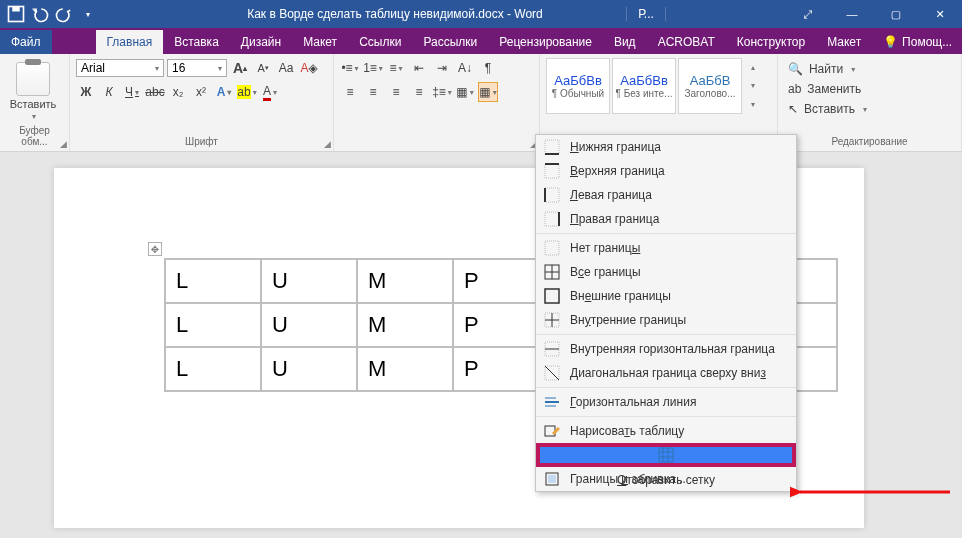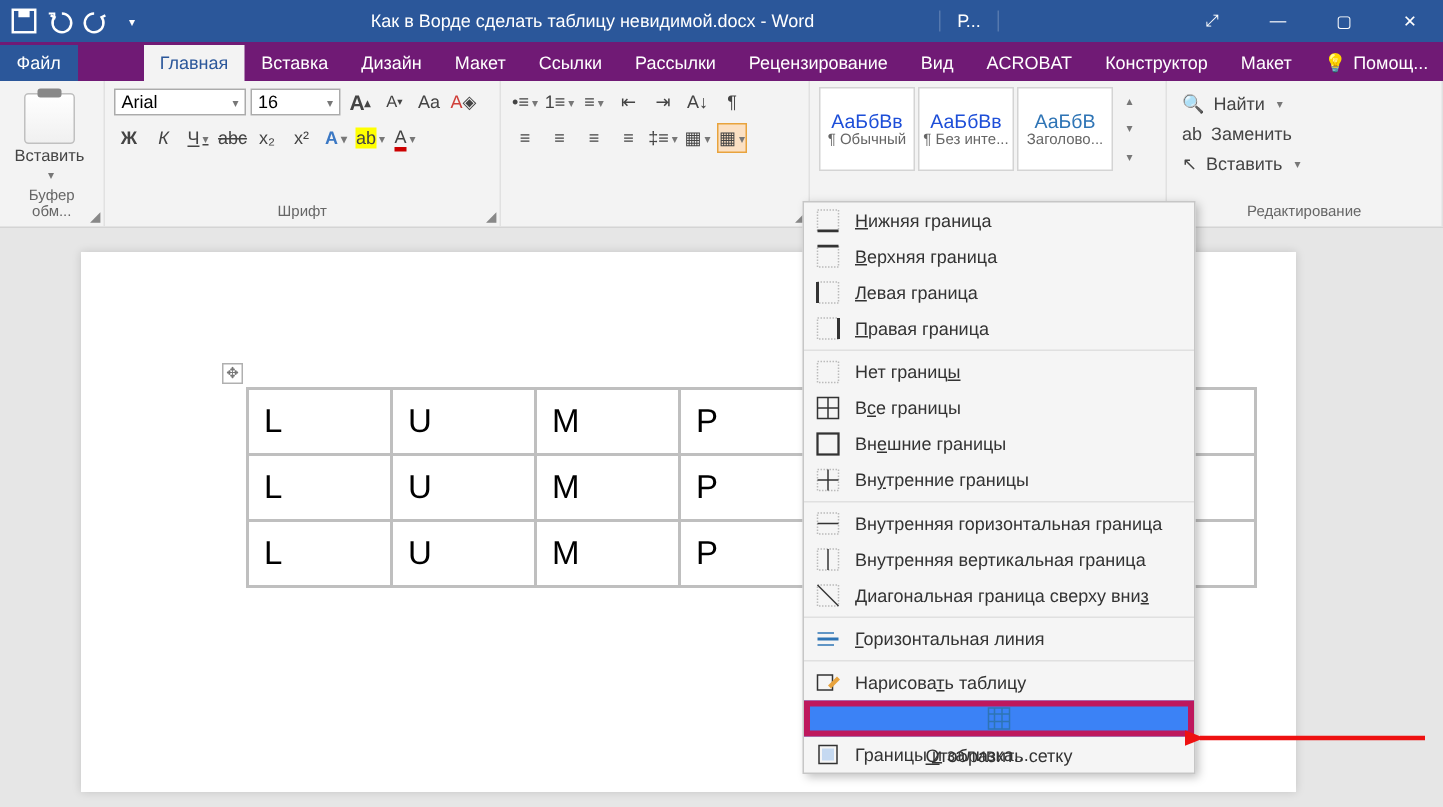--- a/index.html
+++ b/index.html
@@ -358,29 +358,20 @@
           <rect x="1" y="1" width="14" height="14" fill="none" stroke="#bbb" stroke-dasharray="1"></rect>
           <line x1="1" y1="8" x2="15" y2="8" stroke="#333"></line>
         </svg>
       </span>
       <span>Внутренняя горизонтальная граница</span>
     </div>
   <div class="dditem">
       <span class="ddicon">
         <svg>
           <rect x="1" y="1" width="14" height="14" fill="none" stroke="#bbb" stroke-dasharray="1"></rect>
-          <line x1="8" y1="1" x2="8" y2="15" stroke="#333"></line>
-        </svg>
-      </span>
-      <span>Внутренняя вертикальная граница</span>
-    </div>
-  <div class="dditem">
-      <span class="ddicon">
-        <svg>
-          <rect x="1" y="1" width="14" height="14" fill="none" stroke="#bbb" stroke-dasharray="1"></rect>
           <line x1="1" y1="1" x2="15" y2="15" stroke="#333"></line>
         </svg>
       </span>
       <span>Диагональная граница сверху вни<span class="u">з</span></span>
     </div>
   <div class="sep"></div>
   <div class="dditem">
       <span class="ddicon">
         <svg>
           <line x1="1" y1="4" x2="12" y2="4" stroke="#2e74b5"></line>

